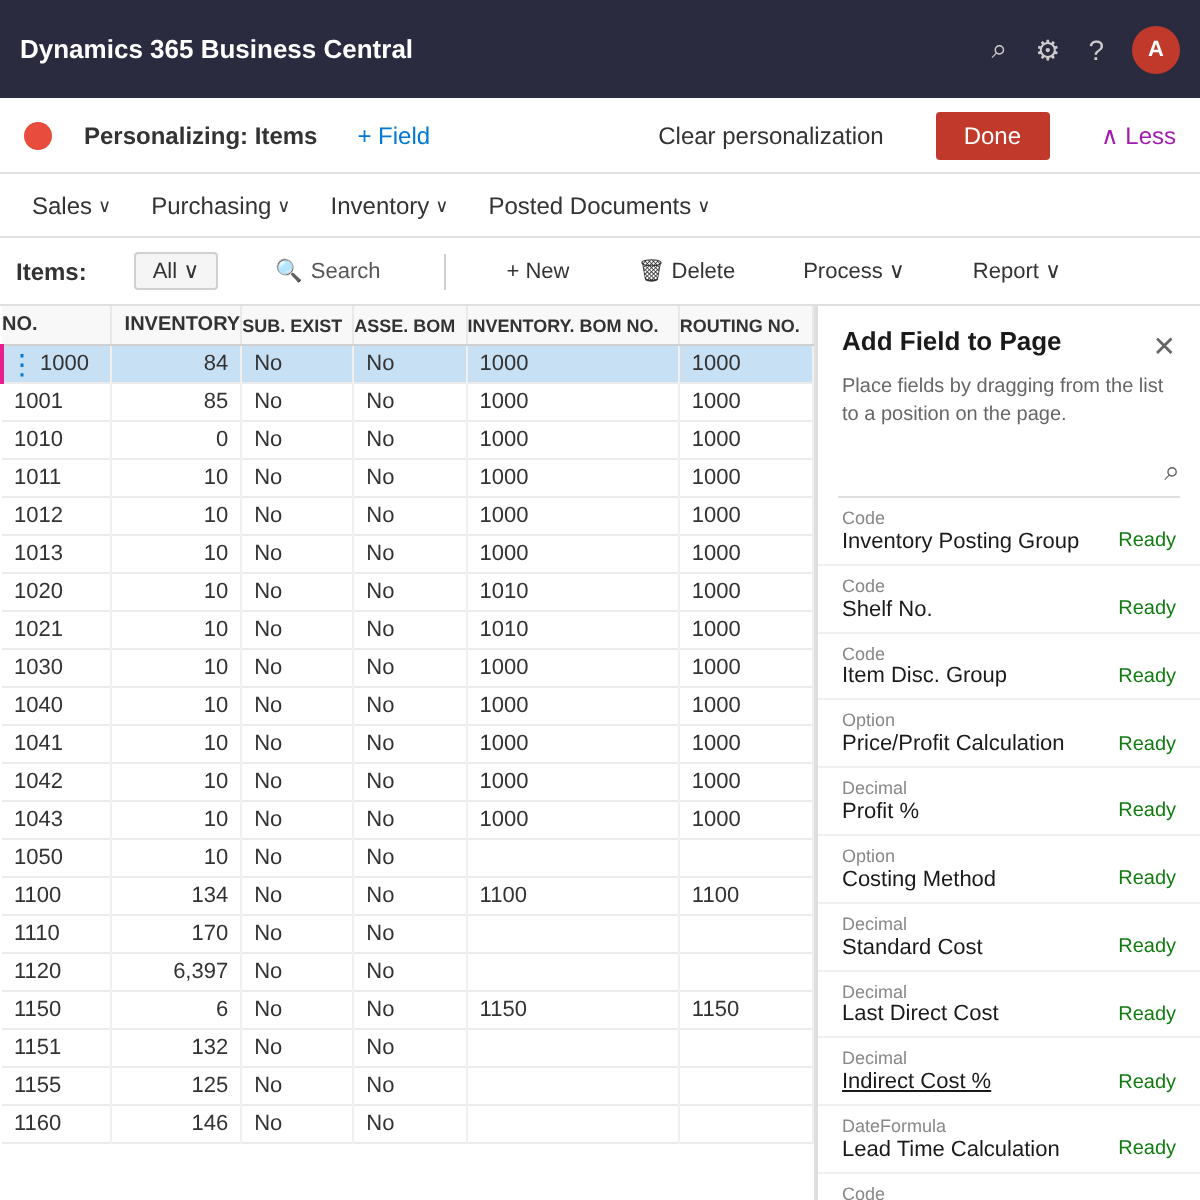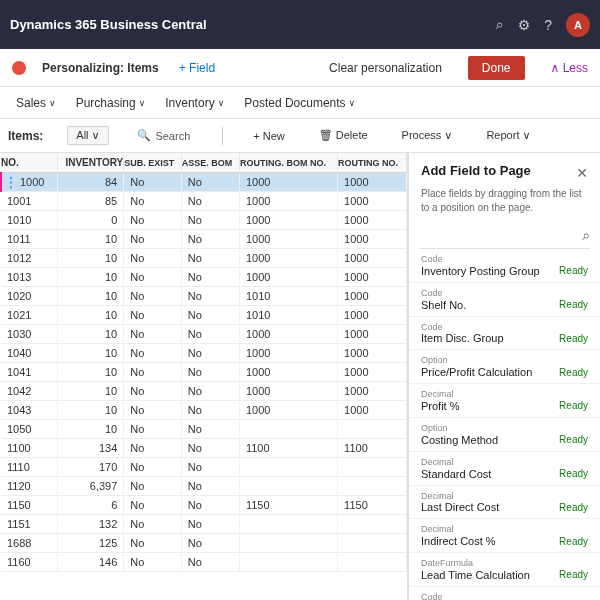--- a/index.html
+++ b/index.html
@@ -318,20 +318,21 @@
     }
 
     .field-name {
       font-size: 11px;
       color: #1a1a1a;
       font-weight: 500;
       flex: 1;
     }
 
     .field-name.underline {
+      text-decoration: underline;
     }
 
     .field-ready {
       font-size: 10px;
       color: #107c10;
       white-space: nowrap;
       margin-left: 4px;
     }
 
     .row-no-col {
@@ -392,21 +393,21 @@
 
   <div class="table-area">
     <div class="table-scroll">
       <table>
         <thead>
           <tr>
             <th style="min-width:44px">NO.</th>
             <th style="min-width:56px;text-align:right">INVENTORY</th>
             <th style="min-width:34px" class="small-text">SUB. EXIST</th>
             <th style="min-width:34px" class="small-text">ASSE. BOM</th>
-            <th style="min-width:52px" class="small-text">ROUTING. BOM NO.</th>
+            <th style="min-width:52px" class="small-text">INVENTORY. BOM NO.</th>
             <th style="min-width:48px" class="small-text">ROUTING NO.</th>
           </tr>
         </thead>
         <tbody id="table-body">
         <tr class="selected" style="border-left: 2px solid rgb(233, 30, 140);">
               <td class="row-no-col" style="position: relative;"><span style="position:absolute;left:2px;top:50%;transform:translateY(-50%);color:#0078d4;font-size:14px;cursor:pointer">⋮</span><span style="margin-left:12px">1000</span></td>
               <td style="text-align: right;">84</td>
               <td>No</td>
               <td>No</td>
               <td>1000</td>
@@ -550,21 +551,21 @@
             </tr>
             <tr>
               <td class="row-no-col" style="position: relative;">1151</td>
               <td style="text-align: right;">132</td>
               <td>No</td>
               <td>No</td>
               <td></td>
               <td></td>
             </tr>
             <tr>
-              <td class="row-no-col" style="position: relative;">1688</td>
+              <td class="row-no-col" style="position: relative;">1155</td>
               <td style="text-align: right;">125</td>
               <td>No</td>
               <td>No</td>
               <td></td>
               <td></td>
             </tr>
             <tr>
               <td class="row-no-col" style="position: relative;">1160</td>
               <td style="text-align: right;">146</td>
               <td>No</td>

